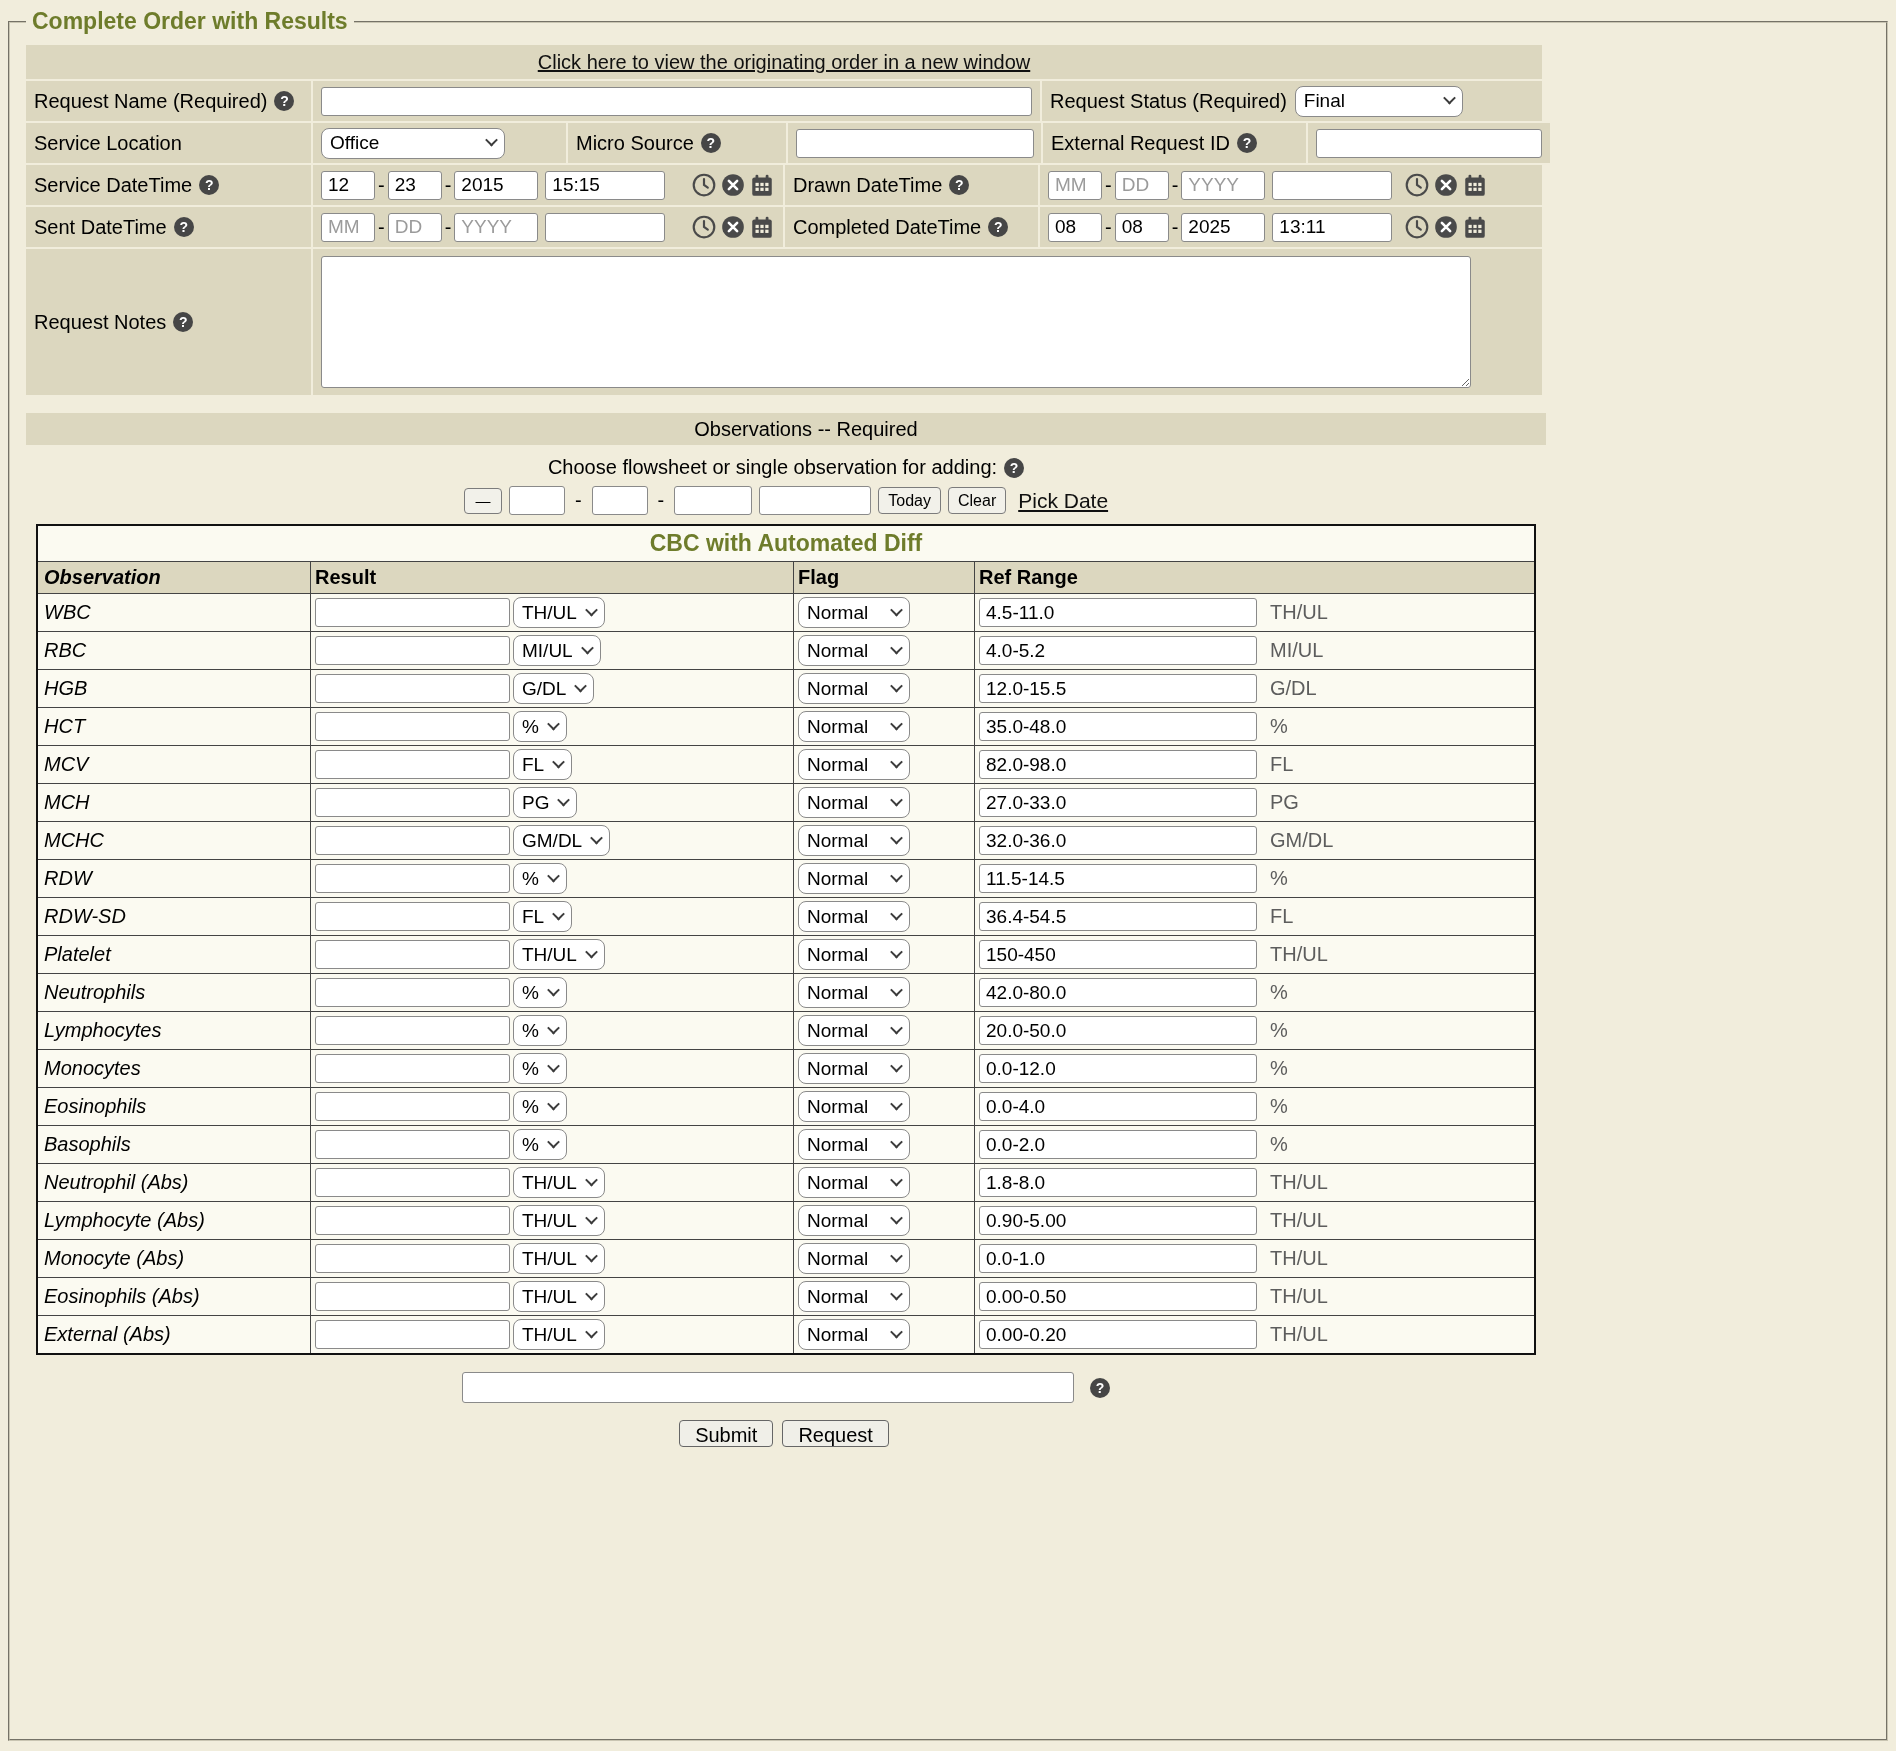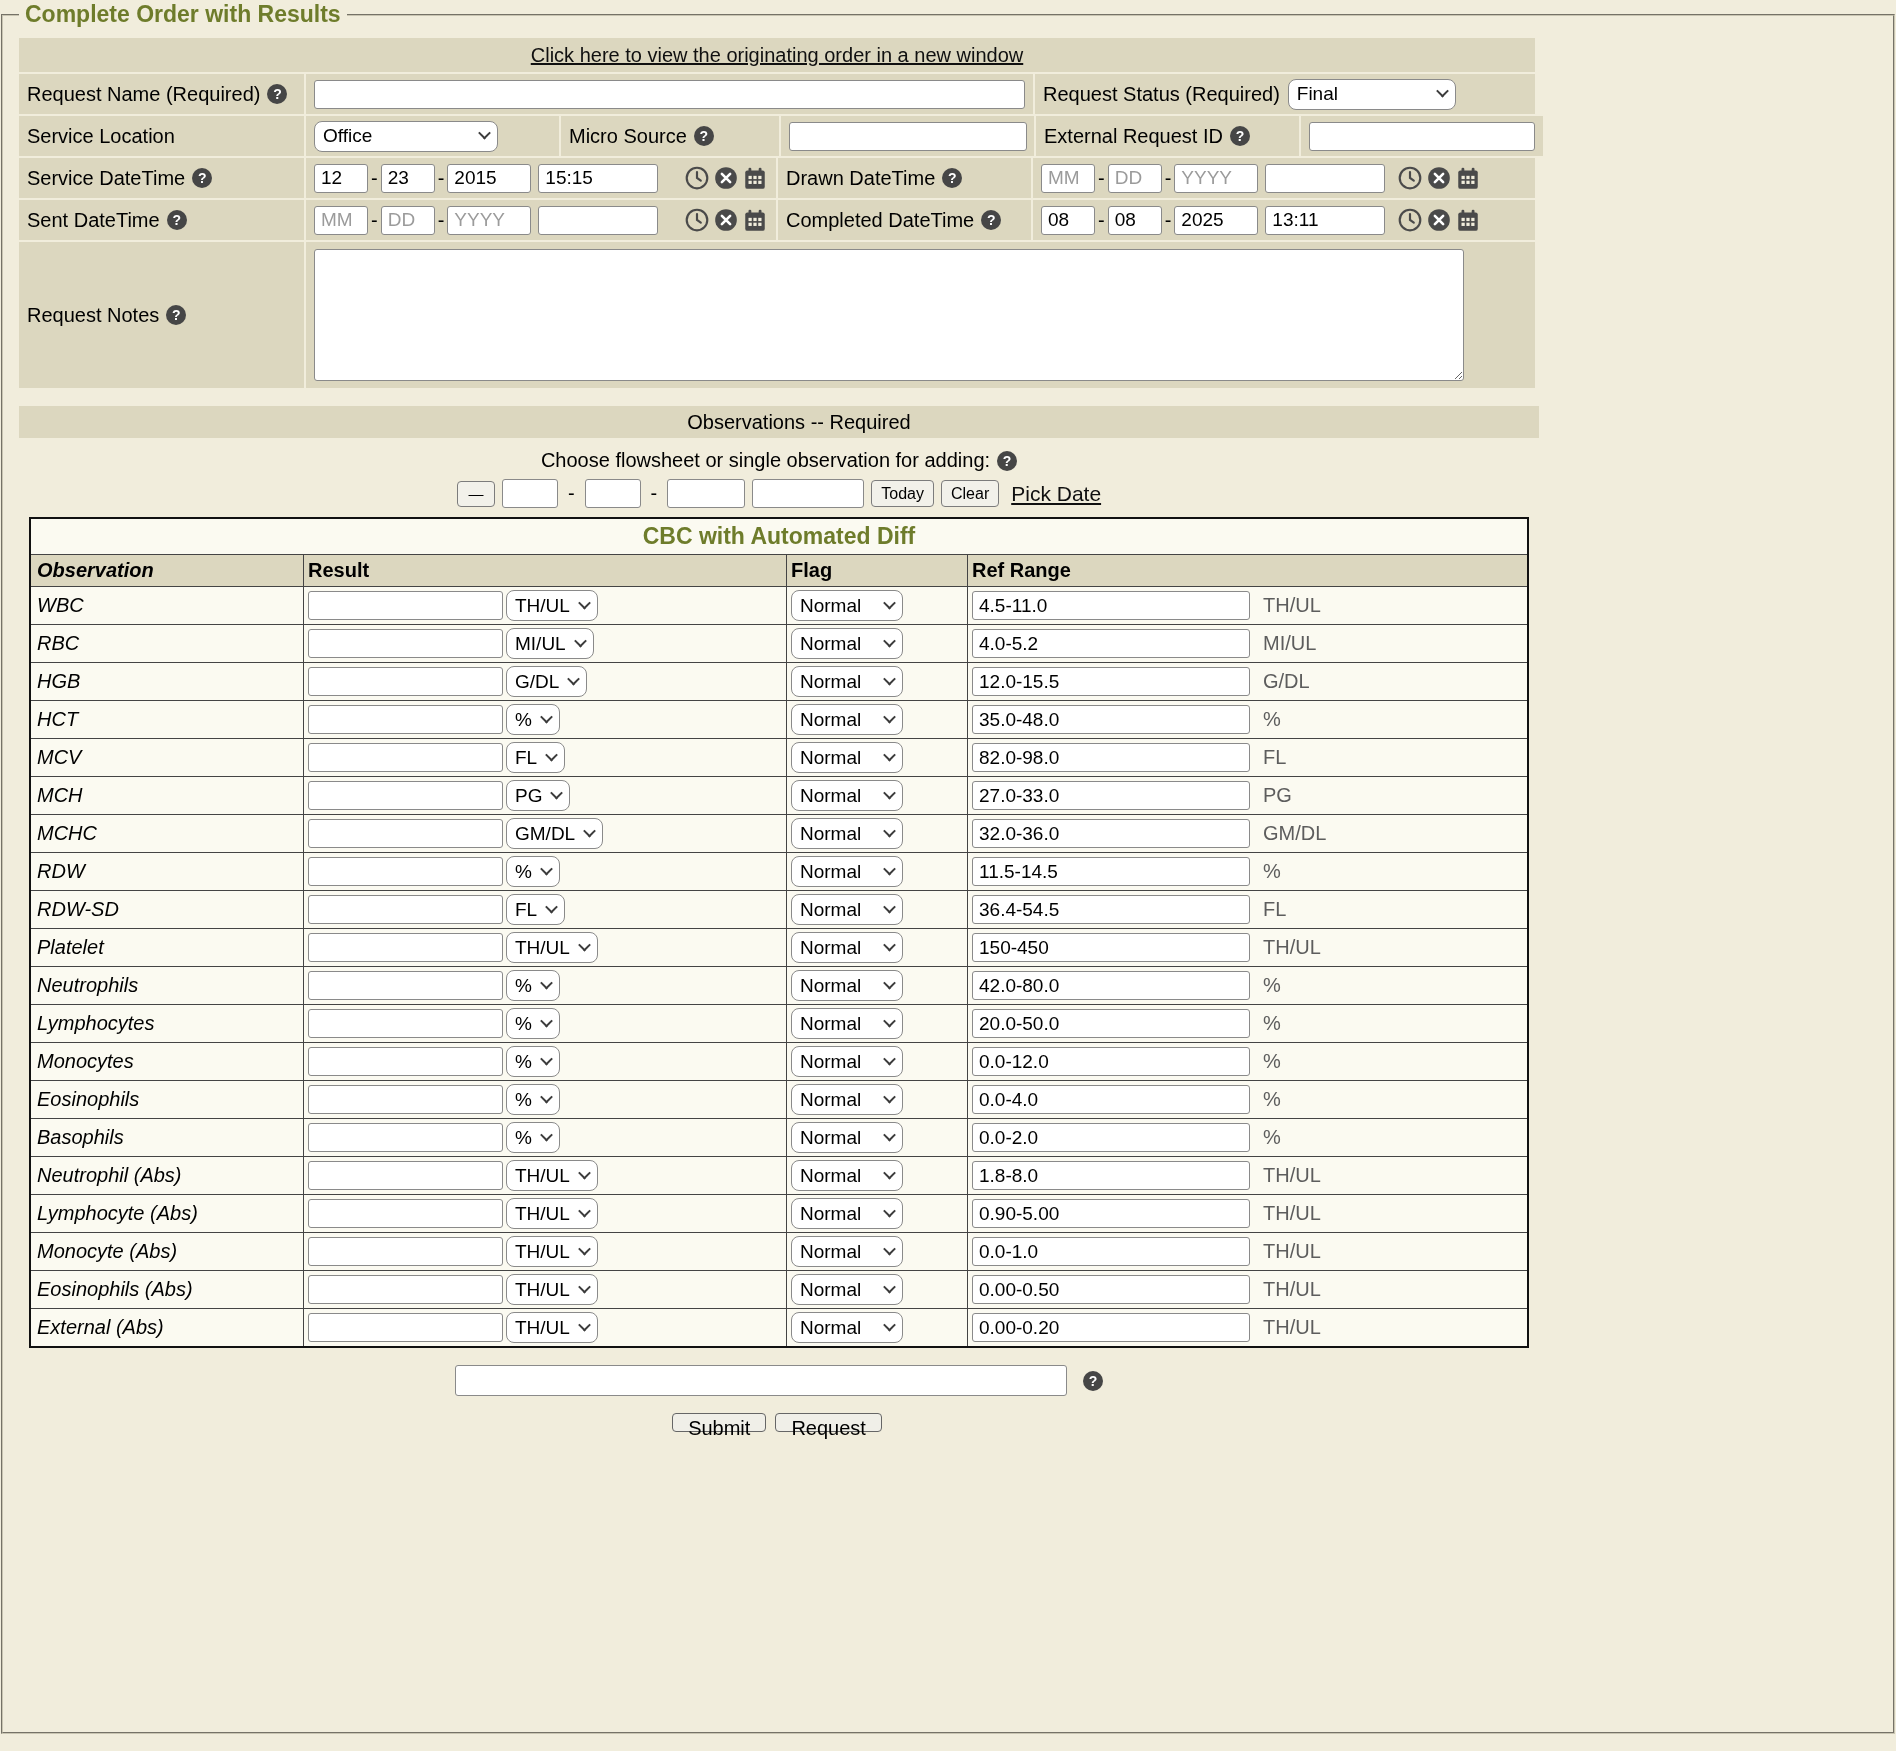--- a/index.html
+++ b/index.html
@@ -4,21 +4,21 @@
 <style>
   * { box-sizing: border-box; }
   html,body { margin:0; padding:0; }
   body {
     width:1896px; height:1751px;
     background:#f1eddc;
     font-family:"Liberation Sans", sans-serif;
     font-size:20px; color:#000;
   }
   fieldset {
-    margin:1px; border:2px groove #c9c5b2;
+    margin:8px; border:2px groove #c9c5b2;
     padding:10px 16px 0 16px;
     height:1733px;
   }
   legend {
     font-weight:bold; font-size:23px; color:#6e7c2b;
     padding:0 6px;
   }
   a { color:#101010; }
 
   
@@ -112,21 +112,21 @@
   .col-ref  { flex:1; padding:3px 4px; display:flex; align-items:center; }
   .cbc-row { min-height:37px; }
   .result-inp{ width:195px; margin-right:3px; }
   .ref-inp{ width:278px; }
   .ref-unit{ margin-left:13px; color:#5d5d5d; }
 
   .obs-bottom { display:flex; align-items:center; justify-content:center; gap:9px; margin-top:17px; }
   .bottom-inp { width:612px; height:31px; }
 
   .actions { width:1516px; display:flex; justify-content:center; gap:9px; margin-top:17px; }
-  .btn.action { font-size:20px; padding:3px 15px; height:19px; border:1.5px solid #666; background:#f0efe8; }
+  .btn.action { font-size:20px; padding:3px 15px; height:27px; border:1.5px solid #666; background:#f0efe8; }
 </style>
 </head>
 <body>
 
 <fieldset>
   <legend>Complete Order with Results</legend>
 
   <div class="toptable">
 
     <div class="row">

